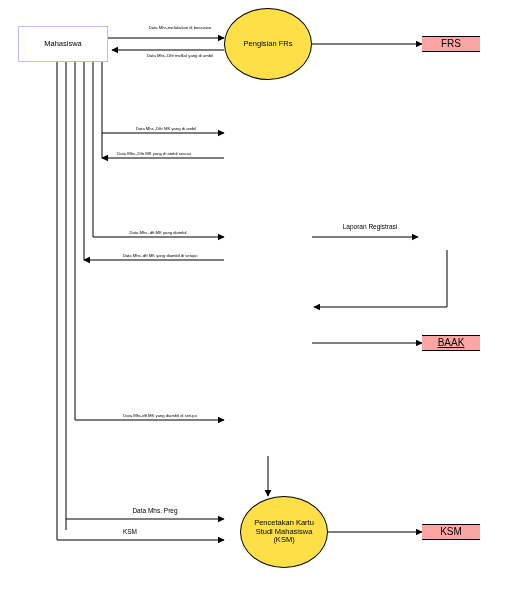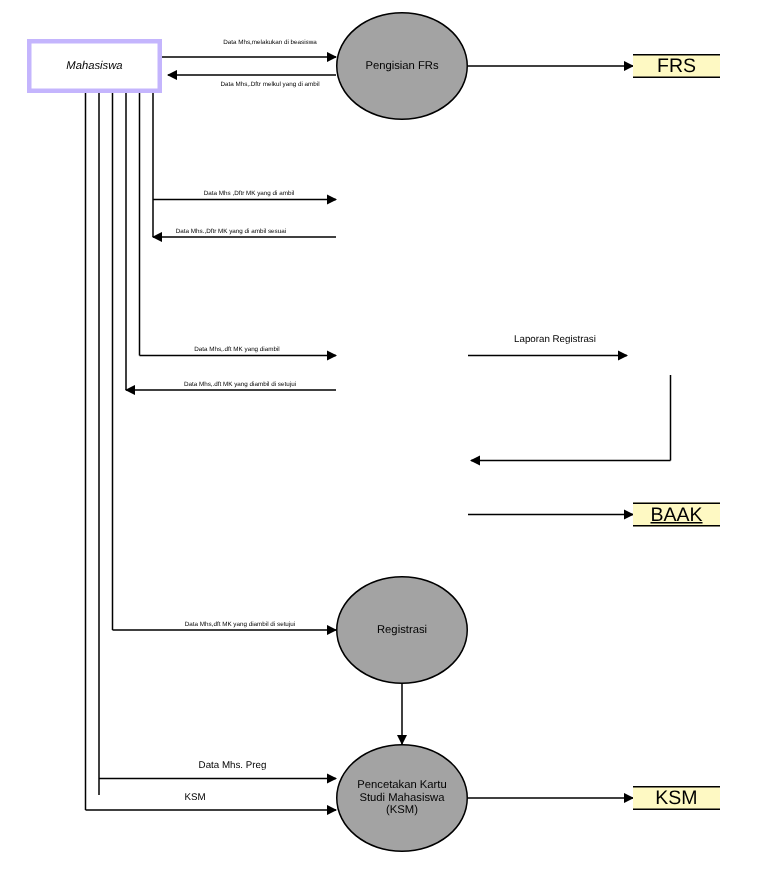--- a/index.html
+++ b/index.html
@@ -31,35 +31,34 @@
     box-sizing: border-box;
     display: flex;
     align-items: center;
     justify-content: center;
     text-align: center;
     line-height: 1.15;
   }
   .process {
     border: 1px solid #000;
     border-radius: 50%;
-    background: #a3a3a3;
+    background: #fde047;
     font-size: 7.5px;
   }
   .entity-box {
-    border: 3px solid #c4b5fd;
+    border: 1px solid #c4b5fd;
     background: #fff;
     font-size: 7.5px;
-    font-style: italic;
   }
   .store {
     border: 1px solid #000;
     border-left: none;
     border-right: none;
-    background: #fef9c3;
-    font-size: 13px;
+    background: #fca5a5;
+    font-size: 10px;
   }
   .flow-label {
     position: absolute;
     font-size: 4.2px;
     color: #000;
     white-space: nowrap;
     line-height: 1.2;
     text-align: center;
   }
   .flow-label.big {
@@ -121,25 +120,22 @@
   </div>
 
 
   <div class="node process" style="left:224px; top:8px; width:88px; height:72px;">
     <span>Pengisian FRs</span>
   </div>
 
 
 
 
-  <div class="node process" style="left:224px; top:384px; width:88px; height:72px;">
-    <span>Registrasi</span>
-  </div>
 
-  <div class="node process" style="left:224px; top:496px; width:88px; height:72px; padding:0 8px;">
+  <div class="node process" style="left:240px; top:496px; width:88px; height:72px; padding:0 8px;">
     <span>Pencetakan Kartu Studi Mahasiswa (KSM)</span>
   </div>
 
   <div class="node store" style="left:422px; top:36px; width:58px; height:16px;">
     <span>FRS</span>
   </div>
 
   <div class="node store" style="left:422px; top:335px; width:58px; height:16px;text-decoration:underline;">
     <span>BAAK</span>
   </div>

